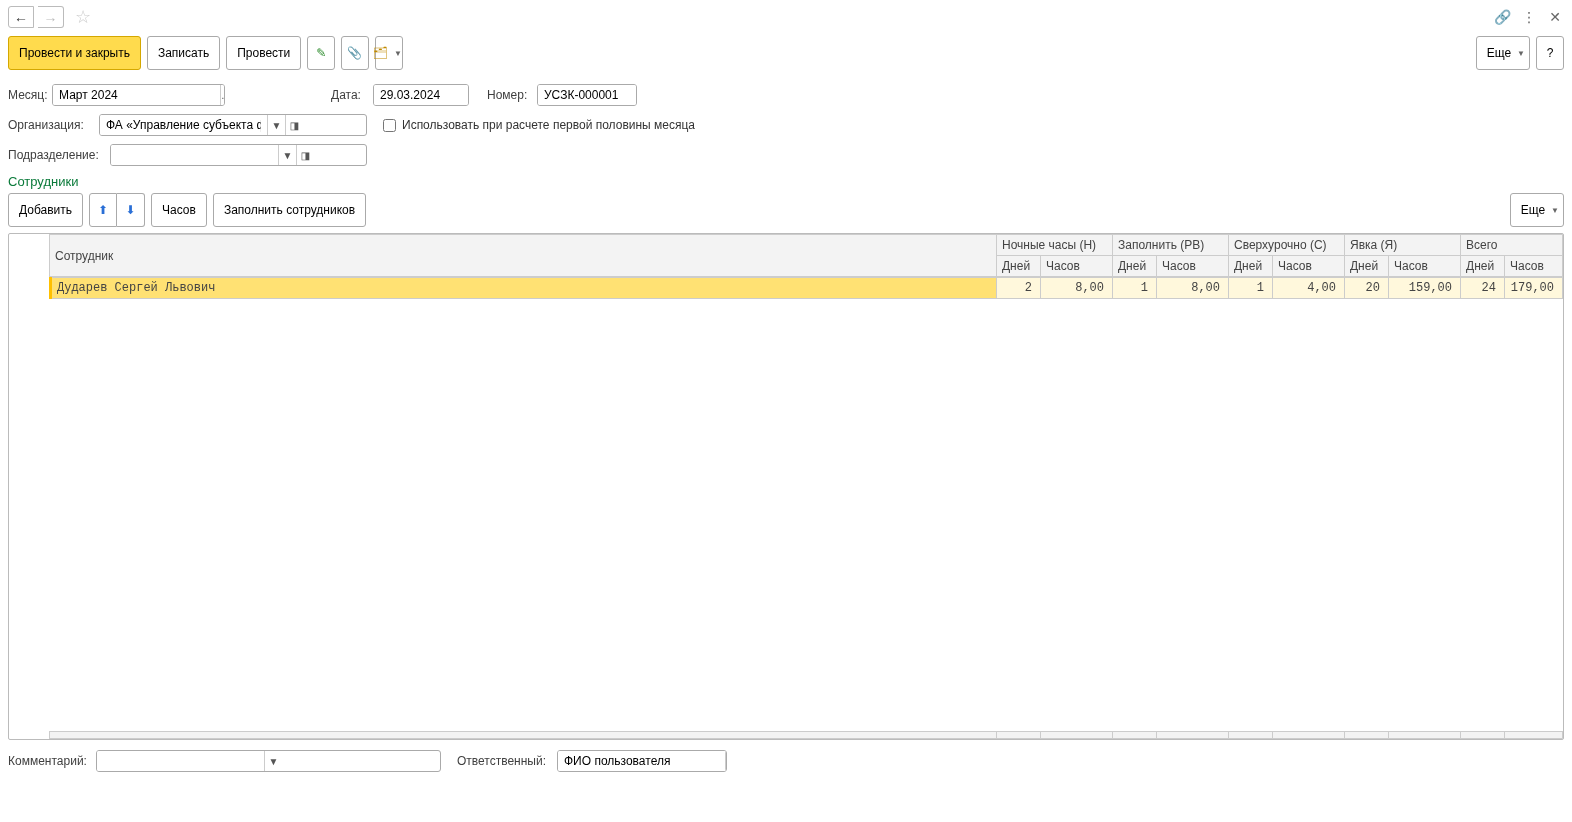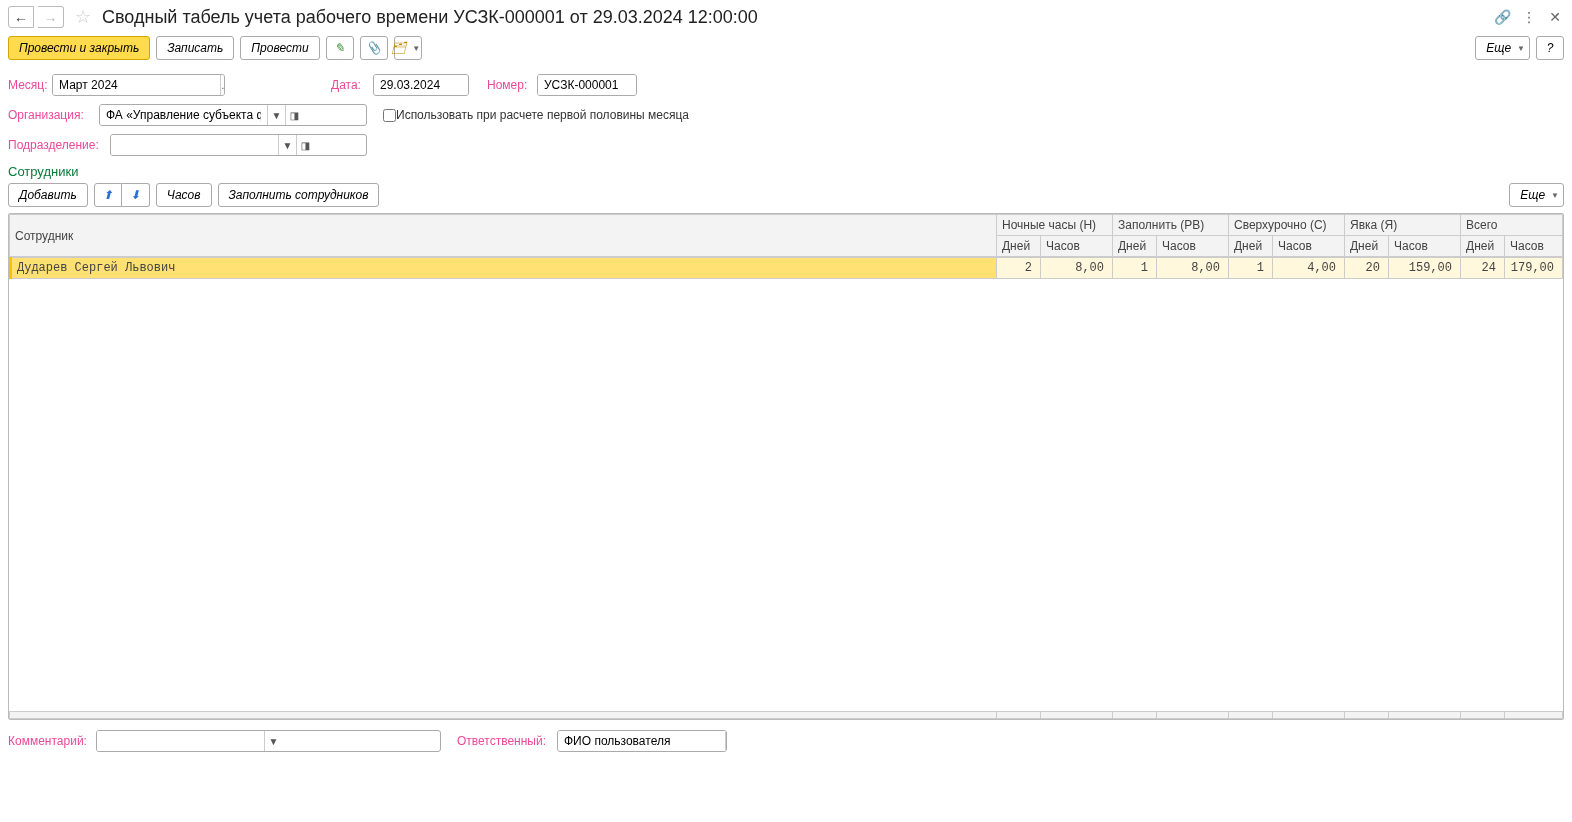--- a/index.html
+++ b/index.html
@@ -51,31 +51,30 @@
   display: inline-flex; align-items: center; justify-content: center;
 }
 
 .toolbar-row {
   display: flex;
   align-items: center;
   gap: 6px;
   padding: 2px 0 10px 0;
 }
 .btn {
-  height: 24px;
+  height: 34px;
   padding: 0 10px;
   border: 1px solid #aaa;
   border-radius: 3px;
   background: #fff;
   cursor: pointer;
   font-size: 12px;
   display: inline-flex;
   align-items: center;
   gap: 4px;
-  font-style: italic;
 }
 .btn-primary {
   background: #ffdb4d;
   border-color: #d4a700;
   font-weight: 400;
 }
 .btn-icon {
   width: 28px;
   padding: 0;
   justify-content: center;
@@ -85,21 +84,21 @@
 .spacer { flex: 1; }
 
 .form-row {
   display: flex;
   align-items: center;
   gap: 6px;
   padding: 4px 0;
 }
 .form-label {
   font-size: 12px;
-  color: #ec4899;
+  color: #404040;
 }
 .input-combo {
   display: inline-flex;
   height: 22px;
   border: 1px solid #aaa;
   border-radius: 3px;
   background: #fff;
   overflow: hidden;
 }
 .input-combo input {
@@ -114,21 +113,21 @@
   border-left: 1px solid #ccc;
   display: inline-flex;
   align-items: center;
   justify-content: center;
   font-size: 10px;
   color: #555;
   cursor: pointer;
   background: #fff;
 }
 
-.checkbox-row { display: inline-flex; align-items: center; }
+.checkbox-row { display: inline-flex; align-items: center; gap: 6px; }
 
 .section-title {
   font-size: 13px;
   color: #0a7a3a;
   padding: 4px 0 2px 0;
 }
 .section-toolbar {
   display: flex;
   gap: 6px;
   align-items: center;
@@ -136,20 +135,21 @@
 }
 .move-group { display: inline-flex; }
 .move-group .btn-icon { border-radius: 0;}
 .move-group .btn-icon:first-child { border-radius: 3px 0 0 3px;}
 .move-group .btn-icon:last-child { border-radius: 0 3px 3px 0; border-left:none;}
 
 .table-wrap {
   border: 1px solid #bbb;
   border-radius: 2px;
   overflow: hidden;
+  padding-left: 40px;
 }
 table.grid {
   border-collapse: collapse;
   width: 100%;
   table-layout: fixed;
 }
 table.grid th, table.grid td {
   border: 1px solid #ccc;
   font-size: 12px;
   padding: 3px 5px;
@@ -180,21 +180,20 @@
 .icon-clip { color: #888; }
 .icon-gear { color: #c08a00; }
 </style>
 </head>
 <body>
 
 <div class="header-row">
   <button class="nav-btn">←</button>
   <button class="nav-btn" style="color:#bbb">→</button>
   <span class="star-icon">☆</span>
-  <div class="title">Сводный табель учета рабочего времени УСЗК-000001 от 29.03.2024 12:00:00</div>
   <div class="header-right">
     <button class="icon-btn-flat">🔗</button>
     <button class="icon-btn-flat">⋮</button>
     <button class="icon-btn-flat">✕</button>
   </div>
 </div>
 
 <div class="toolbar-row">
   <button class="btn btn-primary">Провести и закрыть</button>
   <button class="btn">Записать</button>

